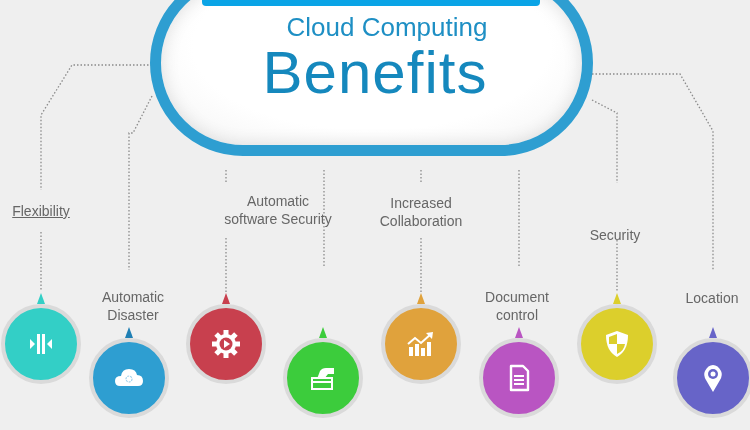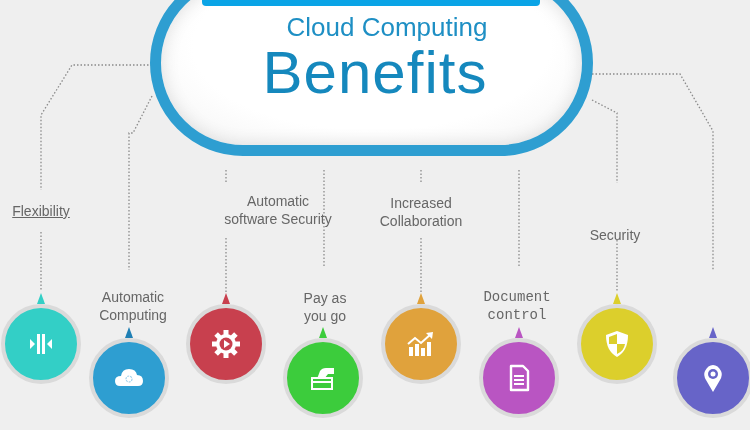--- a/index.html
+++ b/index.html
@@ -48,42 +48,39 @@
   <div class="pill"></div>
   <div class="pill-topbar"></div>
   <div class="title-small">Cloud Computing</div>
   <div class="title-big">Benefits</div>
 
   <div class="lbl" style="left:41px;top:202px;text-decoration:underline;">
     <div>Flexibility</div>
   </div>
   <div class="lbl" style="left:133px;top:288px;">
     <div>Automatic</div>
-    <div>Computing</div>
+    <div>Disaster</div>
   </div>
   <div class="lbl" style="left:231px;top:192px;margin-left:47px;">
     <div>Automatic</div>
     <div>software Security</div>
   </div>
-  <div class="lbl" style="left:325px;top:289px;">
-    <div>Pay as</div>
-    <div>you go</div>
-  </div>
   <div class="lbl" style="left:421px;top:194px;">
     <div>Increased</div>
     <div>Collaboration</div>
   </div>
-  <div class="lbl" style="left:517px;top:288px;font-family:Liberation Mono, monospace;">
+  <div class="lbl" style="left:517px;top:288px;">
     <div>Document</div>
     <div>control</div>
   </div>
   <div class="lbl" style="left:615px;top:202px;margin-top:24px;">
     <div>Security</div>
   </div>
   <div class="lbl" style="left:712px;top:289px;">
+    <div>Location</div>
   </div>
 
   <div class="tip" style="left:41px;top:293px;border-bottom-color:#33cfc6;"></div>
   <div class="tip" style="left:129px;top:327px;border-bottom-color:#1f7fb4;"></div>
   <div class="tip" style="left:226px;top:293px;border-bottom-color:#c8404e;"></div>
   <div class="tip" style="left:323px;top:327px;border-bottom-color:#3ccc3c;"></div>
   <div class="tip" style="left:421px;top:293px;border-bottom-color:#e0a23c;"></div>
   <div class="tip" style="left:519px;top:327px;border-bottom-color:#b955c2;"></div>
   <div class="tip" style="left:617px;top:293px;border-bottom-color:#dccf2c;"></div>
   <div class="tip" style="left:713px;top:327px;border-bottom-color:#6764c8;"></div>

